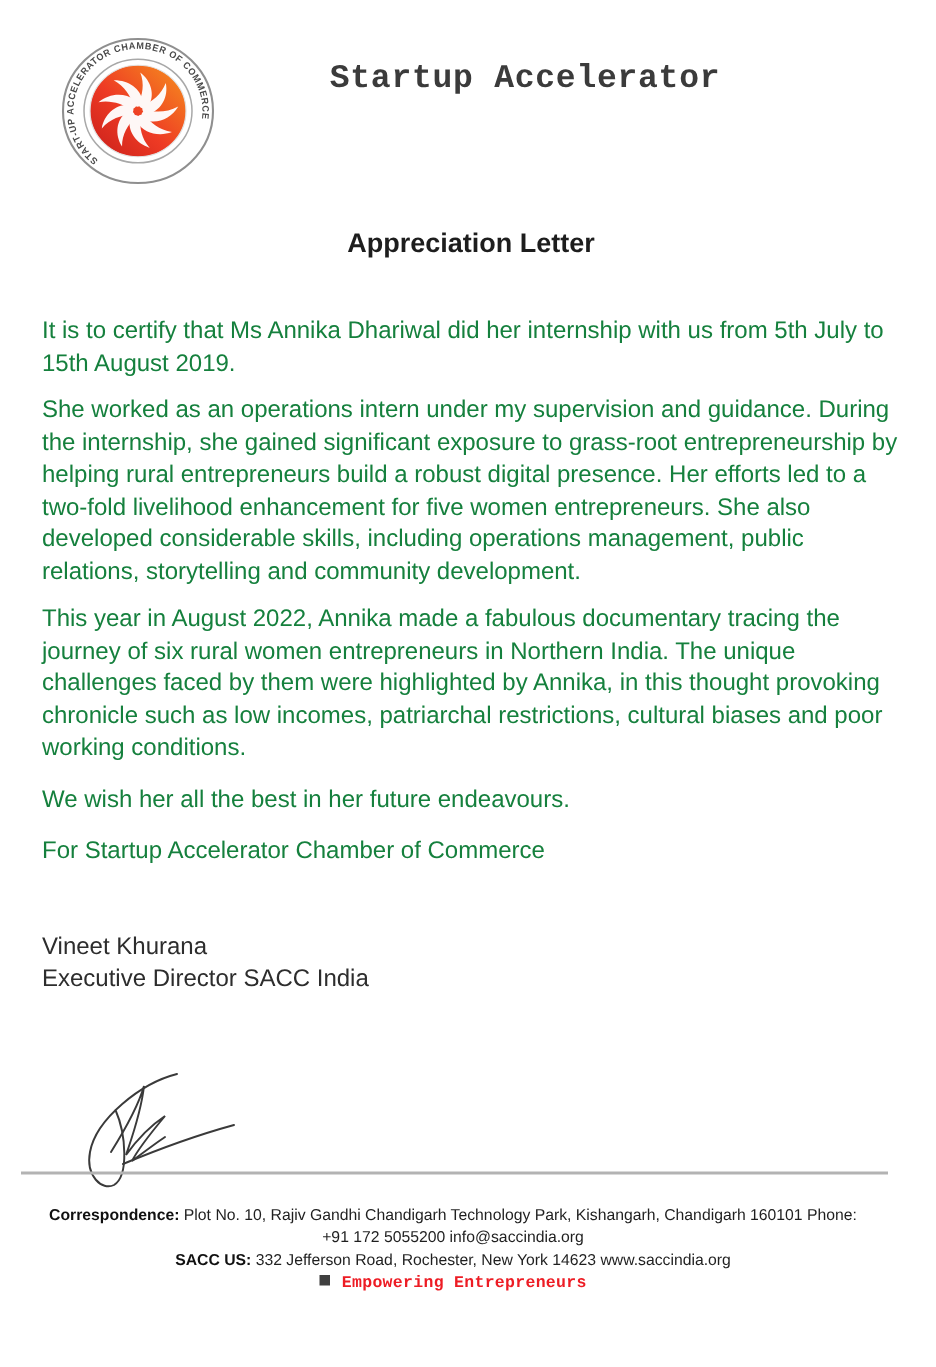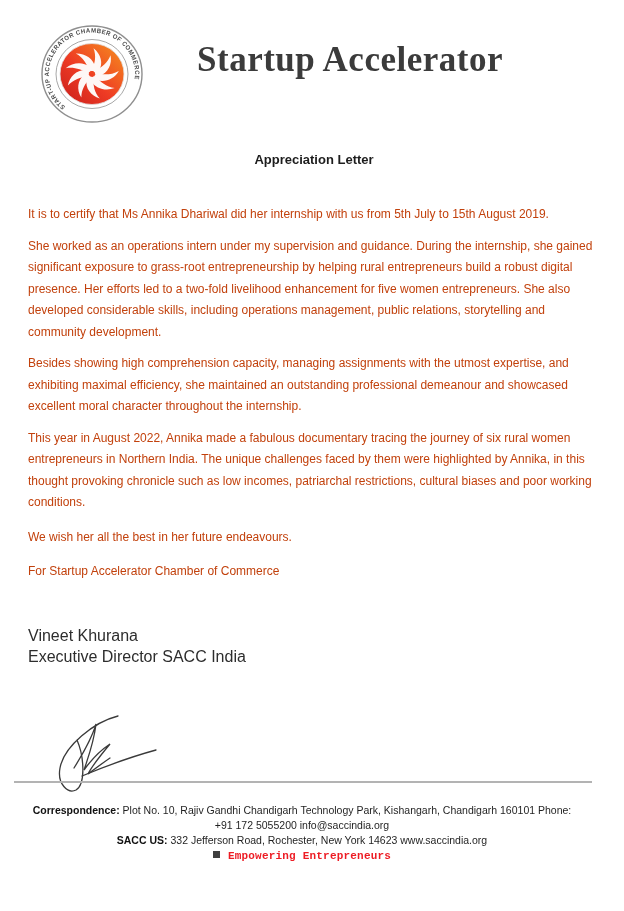--- a/index.html
+++ b/index.html
@@ -4,26 +4,26 @@
 <style>
   html,body{margin:0;padding:0;background:#ffffff;}
   .page{
     width:624px;height:911px;position:relative;background:#ffffff;overflow:hidden;
     font-family:"Liberation Sans","DejaVu Sans",sans-serif;color:#2d2d2d;
   }
   
   .header{position:relative;height:132px;}
   .logo{position:absolute;left:40px;top:24px;width:104px;height:100px;}
   .org-block{position:absolute;left:190px;top:40px;width:320px;text-align:center;}
-  .org-name{font-family:Liberation Serif, serif;font-weight:bold;font-size:35px;color:#3b3b3b;letter-spacing:.5px;}
+  .org-name{font-family:Liberation Mono, monospace;font-weight:bold;font-size:22px;color:#3b3b3b;letter-spacing:.5px;}
   .org-sub{font-family:"Liberation Serif","DejaVu Serif",serif;font-size:21px;color:#3b3b3b;margin-top:2px;}
   
   .content{position:relative;padding:0 24px 0 28px;}
-  .letter-title{text-align:center;font-size:13px;font-weight:bold;color:#1d1d1d;margin:20px 0 0 0;}
-  .content p.body-par{font-size:12px;line-height:21.5px;margin:10px 0 0 0;color:#c2410c;width:572px;}
+  .letter-title{text-align:center;font-size:18px;font-weight:bold;color:#1d1d1d;margin:20px 0 0 0;}
+  .content p.body-par{font-size:16px;line-height:21.5px;margin:10px 0 0 0;color:#15803d;width:572px;}
   p.first-par{margin-top:37px !important;}
   p.gap-par{margin-top:13px !important;}
   .sign-block{margin-top:42px;font-size:16px;line-height:21.5px;color:#2d2d2d;}
   .signature{position:absolute;left:30px;top:560px;width:132px;height:86px;pointer-events:none;}
   
   .footer{position:absolute;left:0;top:781px;width:604px;}
   .footer-rule{position:absolute;left:14px;top:0;width:578px;height:2px;background:#b3b3b3;}
   .footer-text{margin:22px auto 0 auto;width:552px;text-align:center;font-size:10.5px;line-height:15px;color:#1f1f1f;}
   .footer-text b{color:#111111;}
   .tagline-row{margin-top:1px;text-align:center;font-size:11px;font-weight:bold;}
@@ -74,21 +74,20 @@
     <div class="org-block">
       <div class="org-name">Startup Accelerator</div>
     </div>
   </div>
 
   <div class="content">
     <div class="letter-title">Appreciation Letter</div>
 
     <p class="body-par first-par">It is to certify that Ms Annika Dhariwal did her internship with us from 5th July to 15th August 2019.</p>
     <p class="body-par">She worked as an operations intern under my supervision and guidance. During the internship, she gained significant exposure to grass-root entrepreneurship by helping rural entrepreneurs build a robust digital presence. Her efforts led to a two-fold livelihood enhancement for five women entrepreneurs. She also developed considerable skills, including operations management, public relations, storytelling and community development.</p>
-    <p class="body-par">Besides showing high comprehension capacity, managing assignments with the utmost expertise, and exhibiting maximal efficiency, she maintained an outstanding professional demeanour and showcased excellent moral character throughout the internship.</p>
     <p class="body-par">This year in August 2022, Annika made a fabulous documentary tracing the journey of six rural women entrepreneurs in Northern India. The unique challenges faced by them were highlighted by Annika, in this thought provoking chronicle such as low incomes, patriarchal restrictions, cultural biases and poor working conditions.</p>
     <p class="body-par gap-par">We wish her all the best in her future endeavours.</p>
     <p class="body-par gap-par">For Startup Accelerator Chamber of Commerce</p>
 
     <svg class="signature" viewBox="0 0 132 86" xmlns="http://www.w3.org/2000/svg">
       <g fill="none" stroke="#3a3a3a" stroke-width="1.3" stroke-linecap="round">
         <path d="M 88 4 C 64 10 34 34 30 56 C 27 72 38 82 46 78 C 56 72 54 44 47 28"></path>
         <path d="M 44 56 C 54 40 62 26 66 12 C 64 30 58 46 54 58 C 64 44 74 36 80 32 C 70 44 62 54 58 62 C 66 56 74 50 80 46"></path>
         <path d="M 52 64 C 76 54 104 44 126 38"></path>
       </g>

